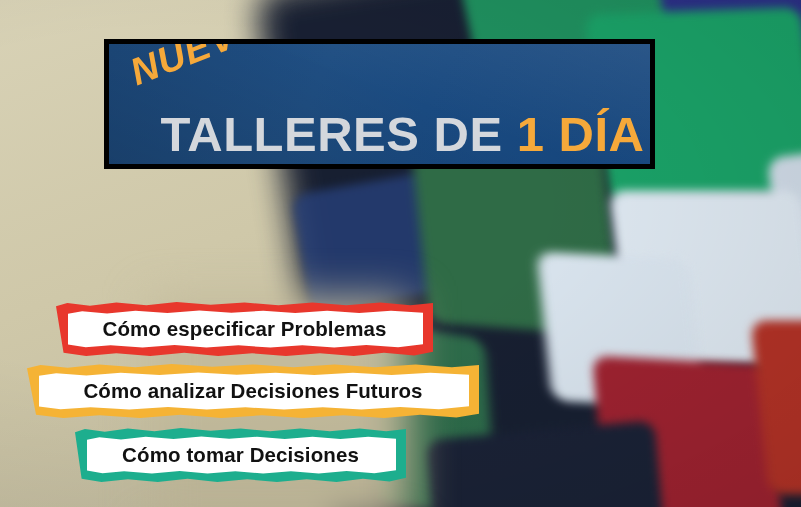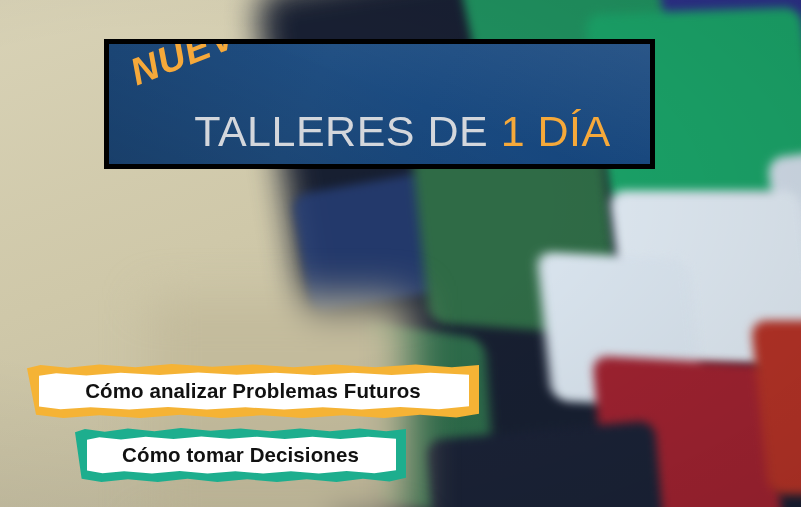--- a/index.html
+++ b/index.html
@@ -60,21 +60,21 @@
   .nuevos{
     position:absolute;left:16px;top:12px;
     transform:rotate(-21.5deg);transform-origin:left top;
     color:#f6a93a;font-weight:bold;font-style:italic;
     font-size:38px;letter-spacing:1px;line-height:1;
     white-space:nowrap;
   }
   .headline{
     position:absolute;left:0;right:0;top:66px;
     text-align:center;white-space:nowrap;
-    font-size:43px;font-weight:normal;line-height:1;
+    font-size:49px;font-weight:bold;line-height:1;
     letter-spacing:.5px;
     padding-left:46px;
   }
   .headline .silver{color:#d4d7dc;}
   .headline .gold{color:#f6a93a;}
 
   
   .bar{position:absolute;height:54px;}
   .bar .stroke{
     position:absolute;inset:0;
@@ -129,25 +129,30 @@
 
   <div class="banner" style="border-color: rgb(0, 0, 0);">
     <div class="banner-sheen"></div>
     <div class="nuevos" style="color: rgb(246, 169, 58);">NUEVOS</div>
     <div class="headline">
       <span class="silver" style="color: rgb(212, 215, 220);">TALLERES DE </span><span class="gold" style="color: rgb(246, 169, 58);">1 DÍA</span>
     </div>
   </div>
 
 
+  <div class="bar bar2">
+    <div class="stroke" style="background: rgb(232, 55, 44);"></div>
+    <div class="paper"></div>
+    <div class="txt">Cómo especificar Problemas</div>
+  </div>
 
   <div class="bar bar3">
     <div class="stroke" style="background: rgb(245, 179, 53);"></div>
     <div class="paper"></div>
-    <div class="txt">Cómo analizar Problemas Futuros</div>
+    <div class="txt">Cómo analizar Decisiones Futuros</div>
   </div>
 
   <div class="bar bar4">
     <div class="stroke" style="background: rgb(29, 174, 142);"></div>
     <div class="paper"></div>
     <div class="txt">Cómo tomar Decisiones</div>
   </div>
 
 </div>
 

